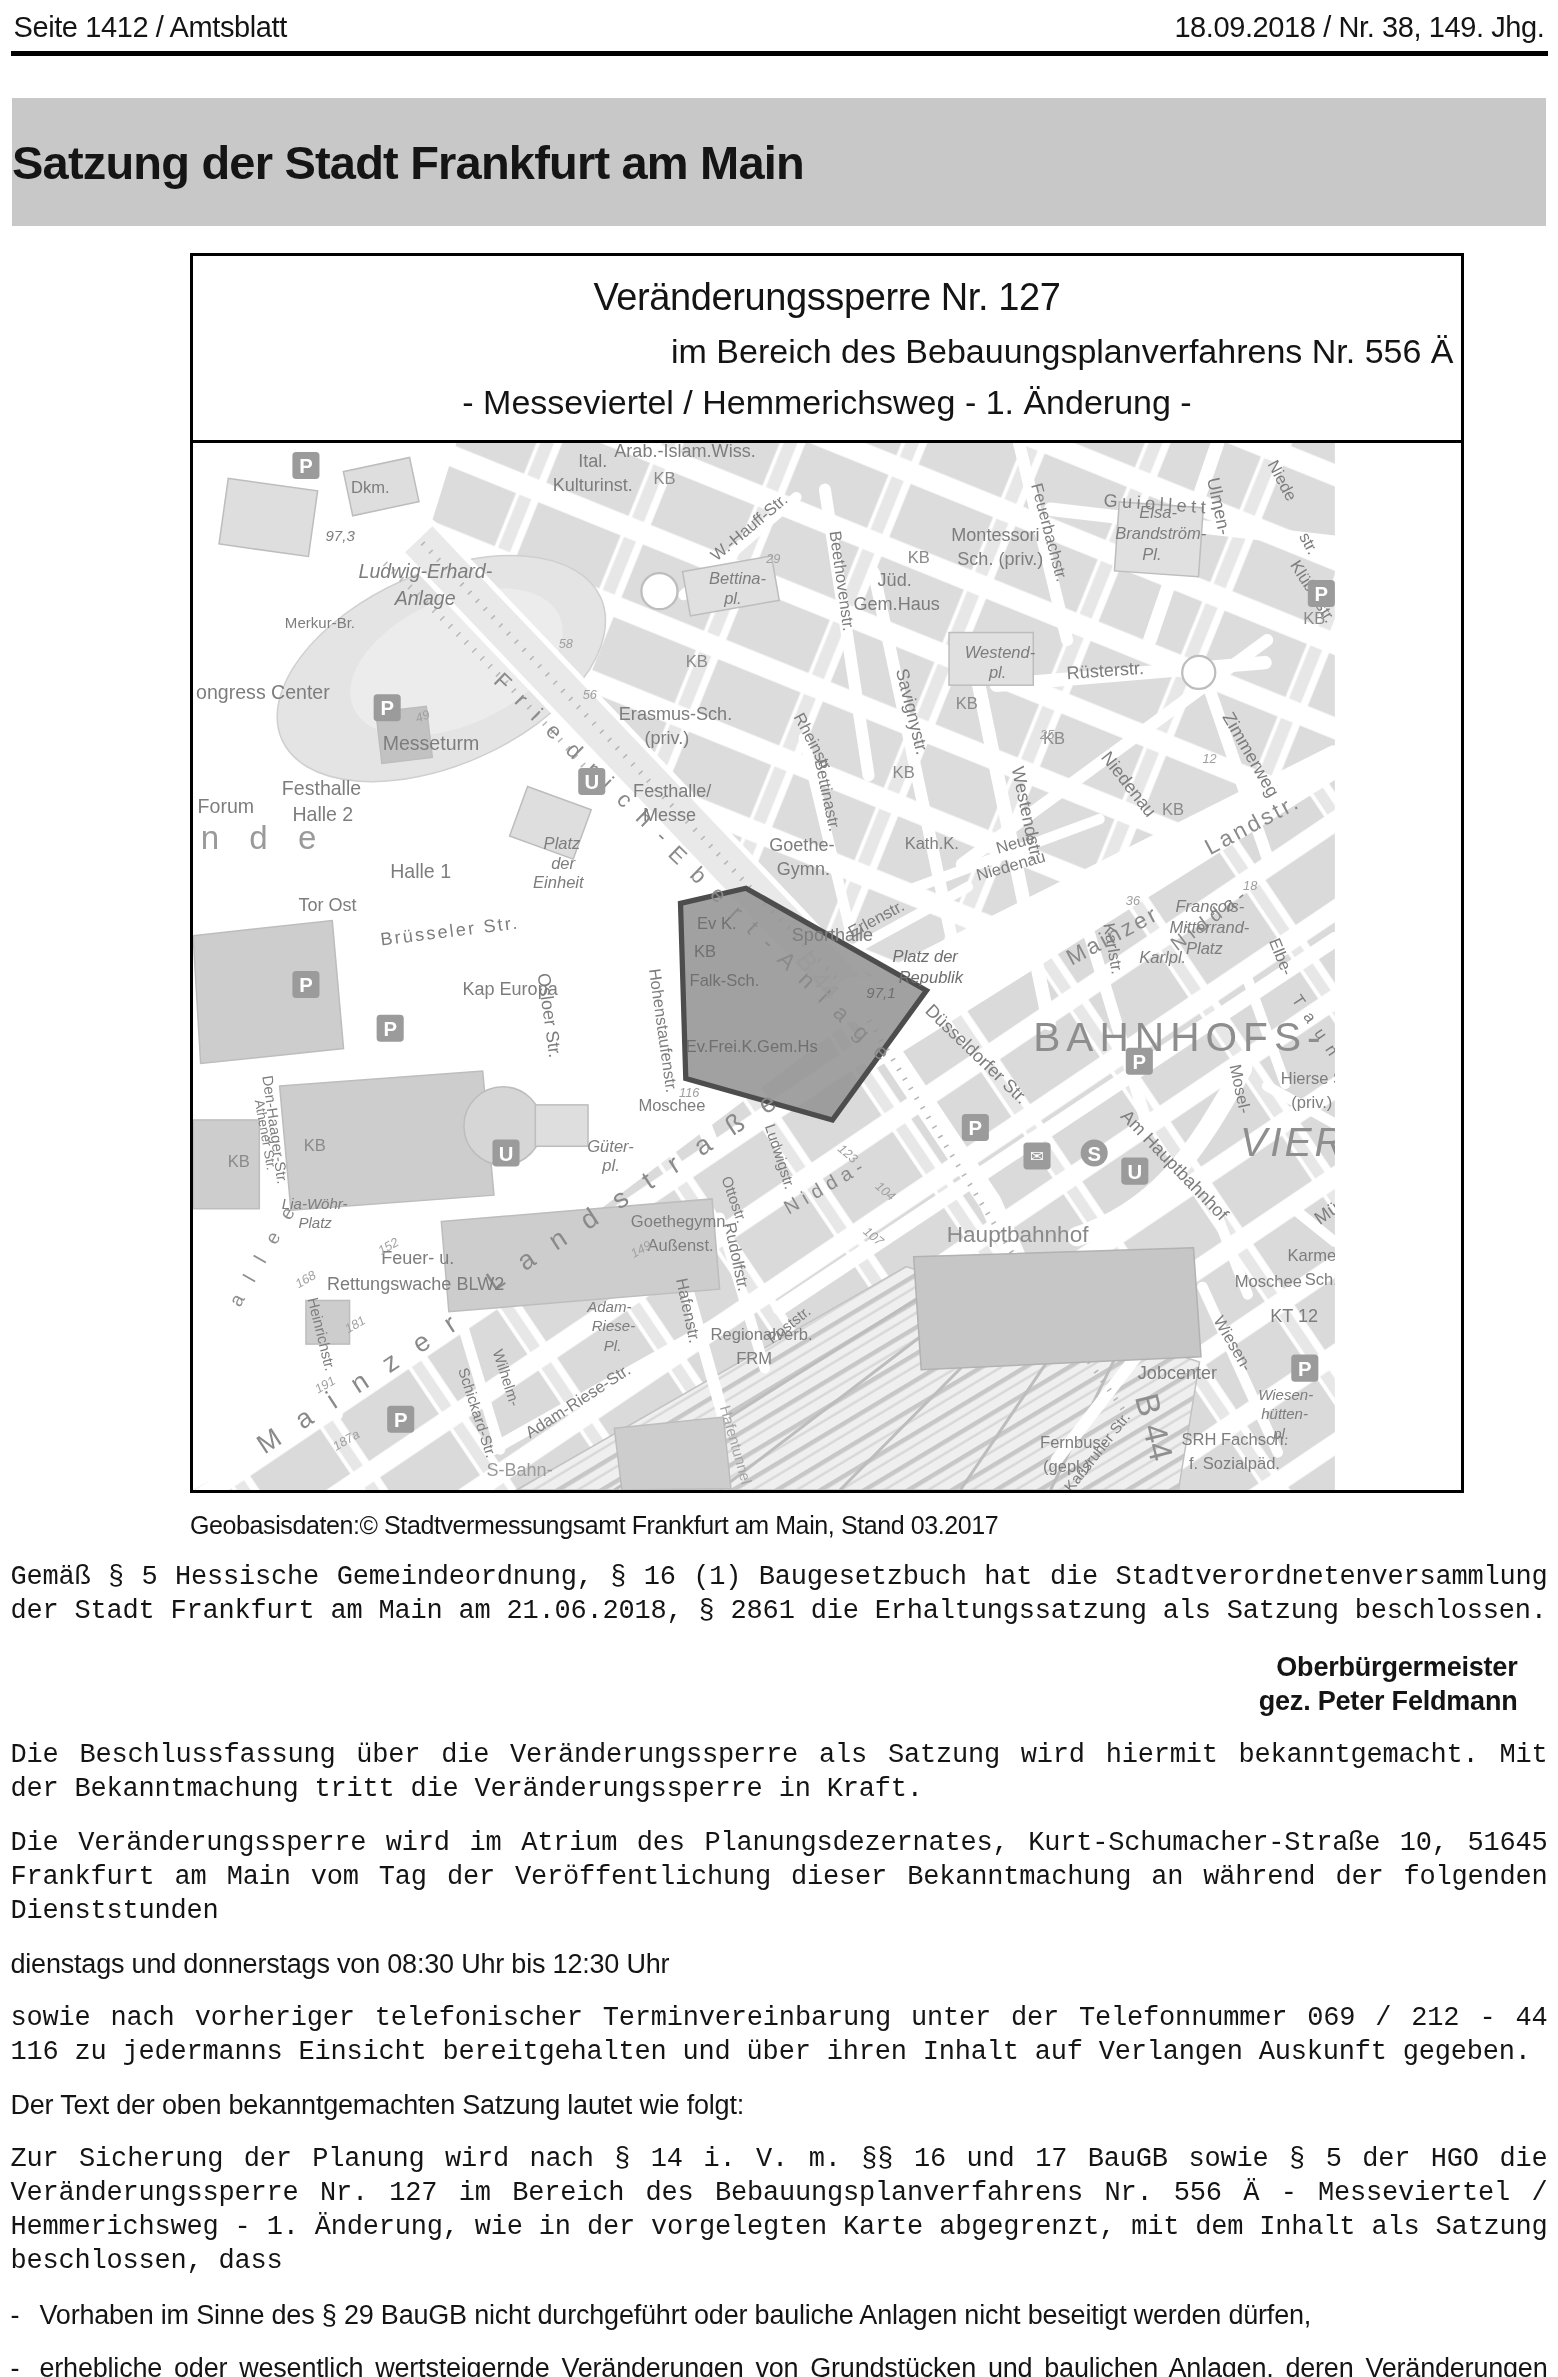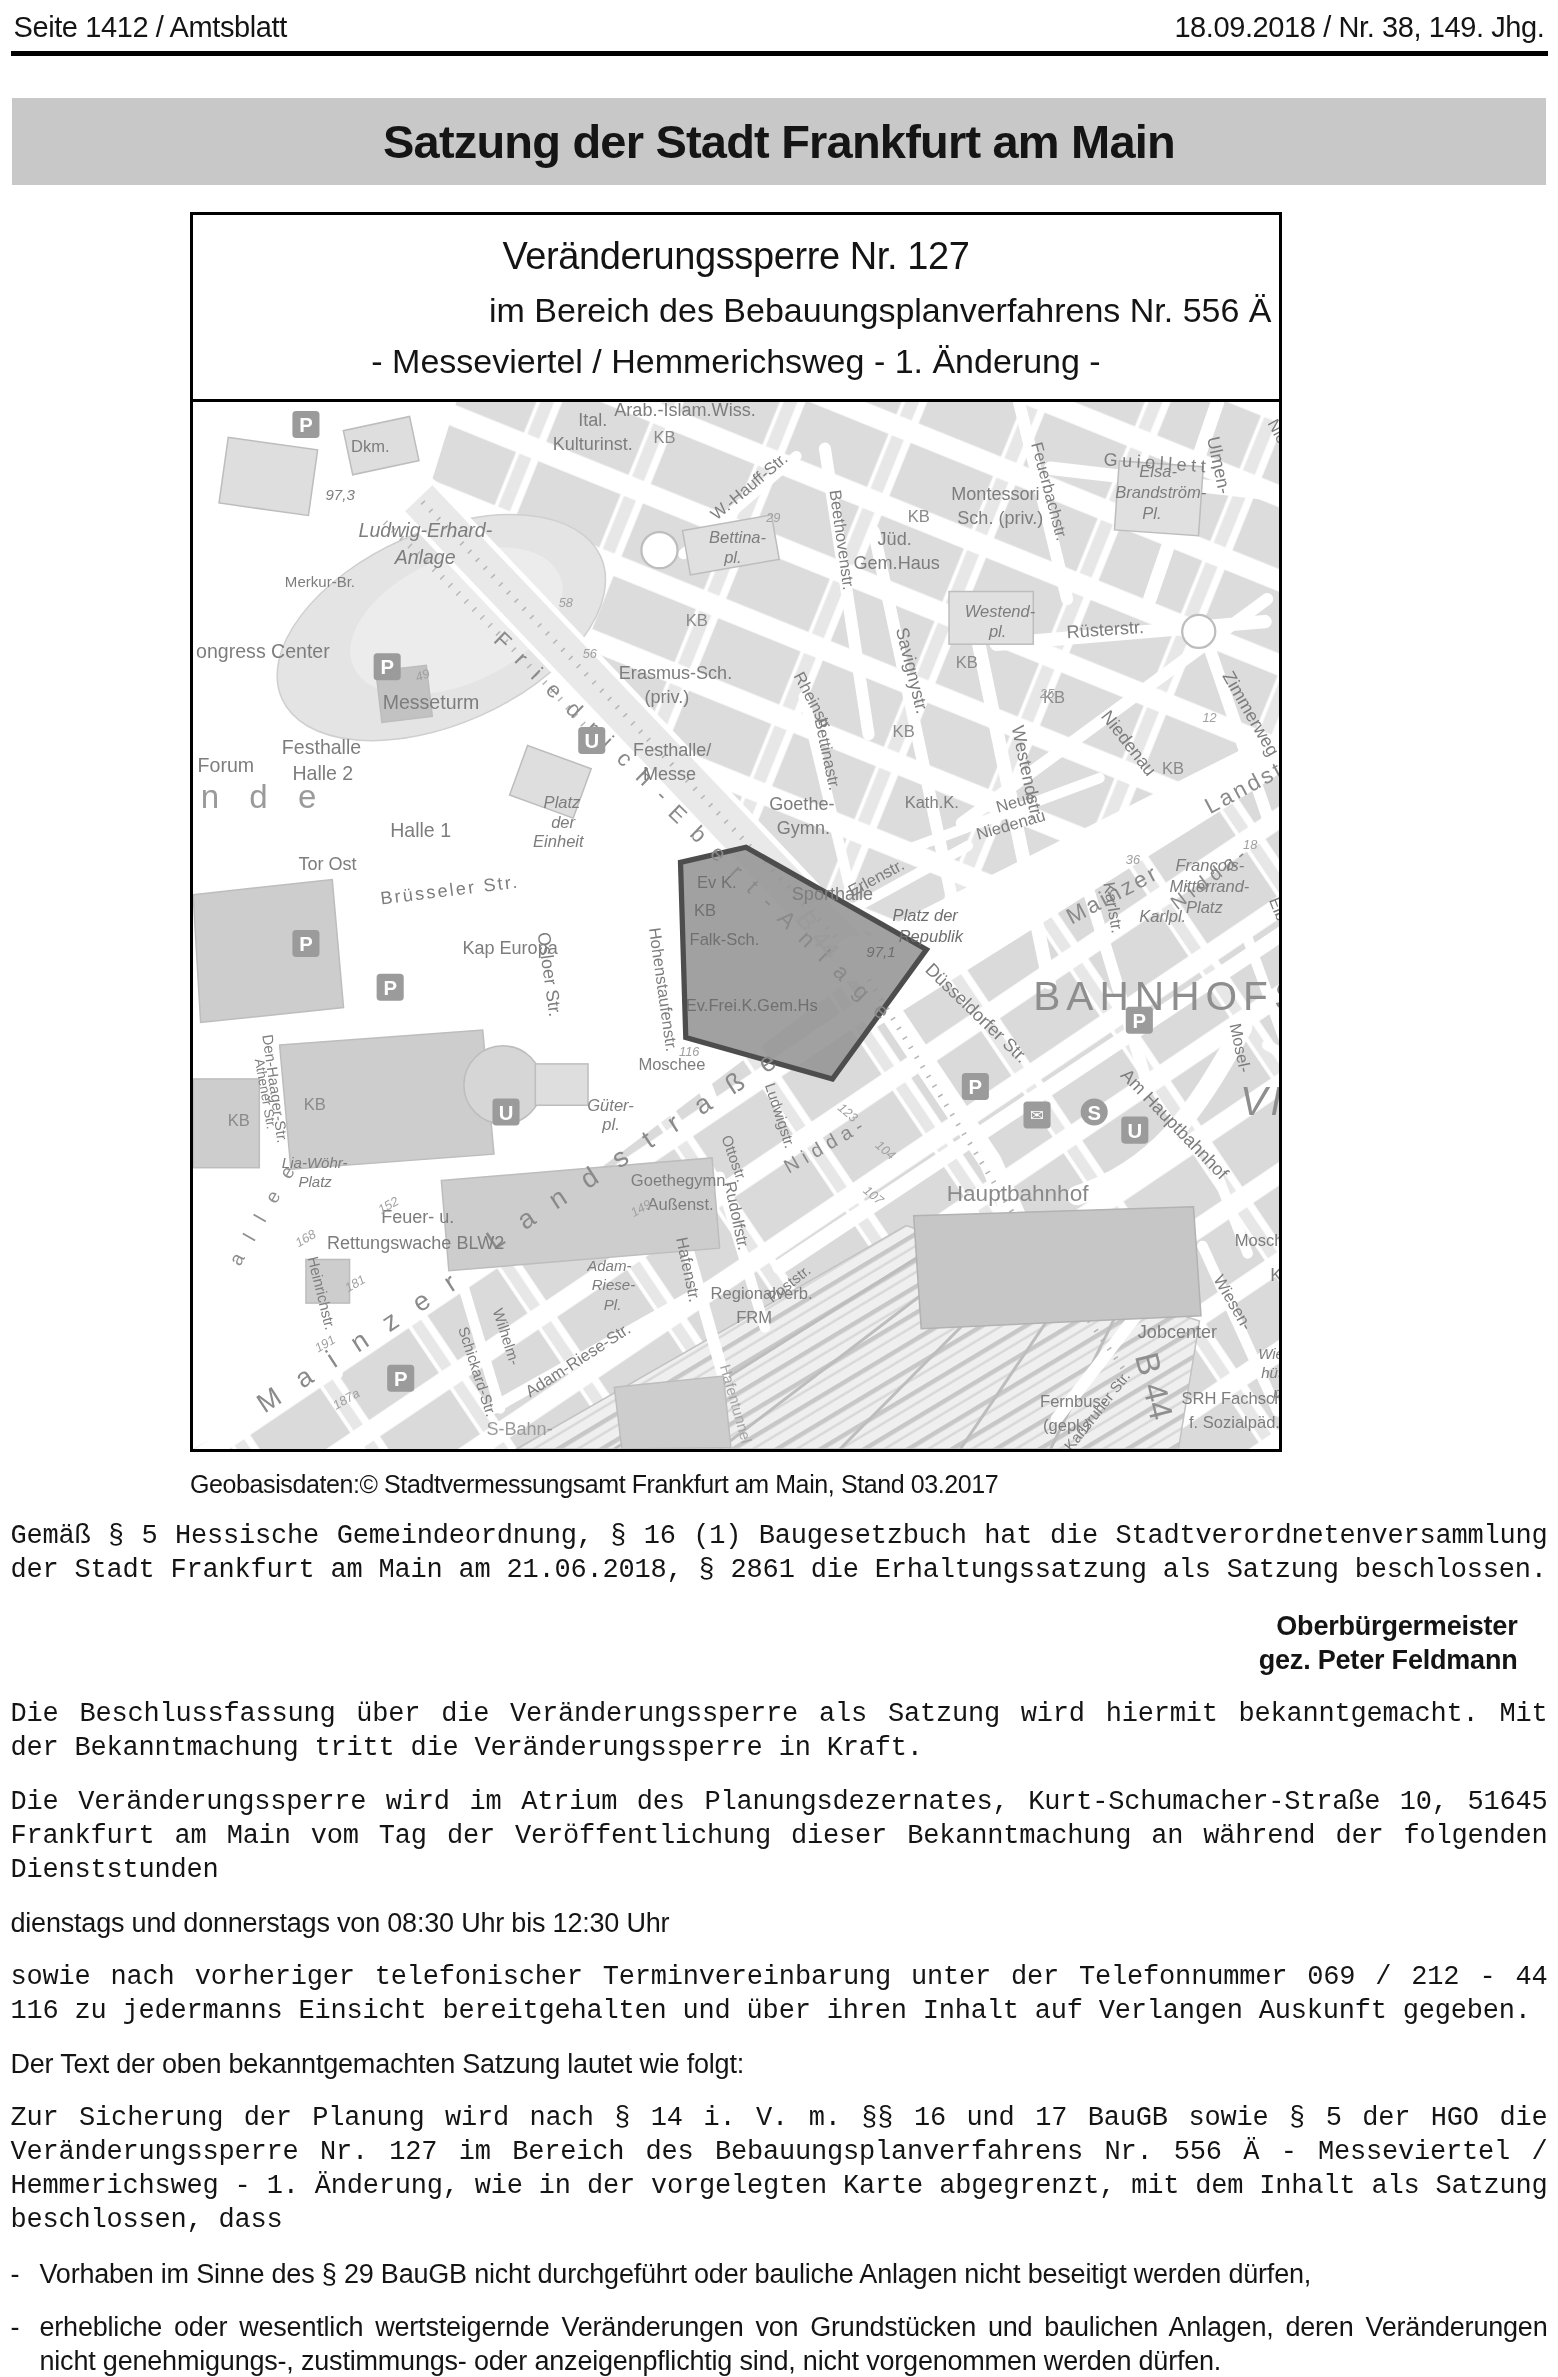--- a/index.html
+++ b/index.html
@@ -4,24 +4,24 @@
 <style>
   html,body{margin:0;padding:0;}
   body{
     width:1558px;height:2377px;background:#ffffff;position:relative;
     font-family:"Liberation Sans","DejaVu Sans",sans-serif;color:#141414;
     overflow:hidden;
   }
   .header{display:flex;justify-content:space-between;
     padding:10.5px 13.5px 0 13.5px;font-size:29px;letter-spacing:-0.4px;}
   .rule{height:5.3px;background:#000;margin:7.5px 10.5px 0 10.5px;}
-  .banner{margin:42px 12px 0 12px;height:87px;background:#c8c8c8;
-    display:flex;align-items:center;justify-content:center;}
+  .banner{margin:42px 12px 0 12px;height:128px;background:#c8c8c8;
+    display:flex;align-items:center;justify-content:flex-start;}
   .banner h1{margin:0;font-size:47px;font-weight:bold;letter-spacing:-0.8px;color:#151515;}
-  .figure{margin:27px 0 0 190px;width:1092px;border:3.8px solid #000;box-sizing:border-box;background:#fff;}
+  .figure{margin:27px 0 0 190px;width:1274px;border:3.8px solid #000;box-sizing:border-box;background:#fff;}
   .fig-title{text-align:center;padding:15px 7.5px 18px 7.5px;border-bottom:3px solid #000;}
   .ft1{font-size:38px;letter-spacing:-0.4px;margin:4.5px 0 13.5px 0;}
   .ft2{font-size:34px;margin:0 0 12px 0;text-align:right;}
   .ft3{font-size:34px;margin:0;}
   .map-wrap{height:1047px;overflow:hidden;background:#fff;}
   .caption{margin:18px 0 0 190px;font-size:25px;letter-spacing:-0.4px;}
   main{margin:19.6px 10.5px 0 10.5px;font-size:27px;line-height:34px;letter-spacing:-0.2px;}
   main p{margin:19.6px 0 0 0;}
   p.just{text-align:justify;font-family:Liberation Mono, monospace;}
   .sig{margin:22.6px 30px 0 0;text-align:right;font-weight:bold;line-height:34px;}

